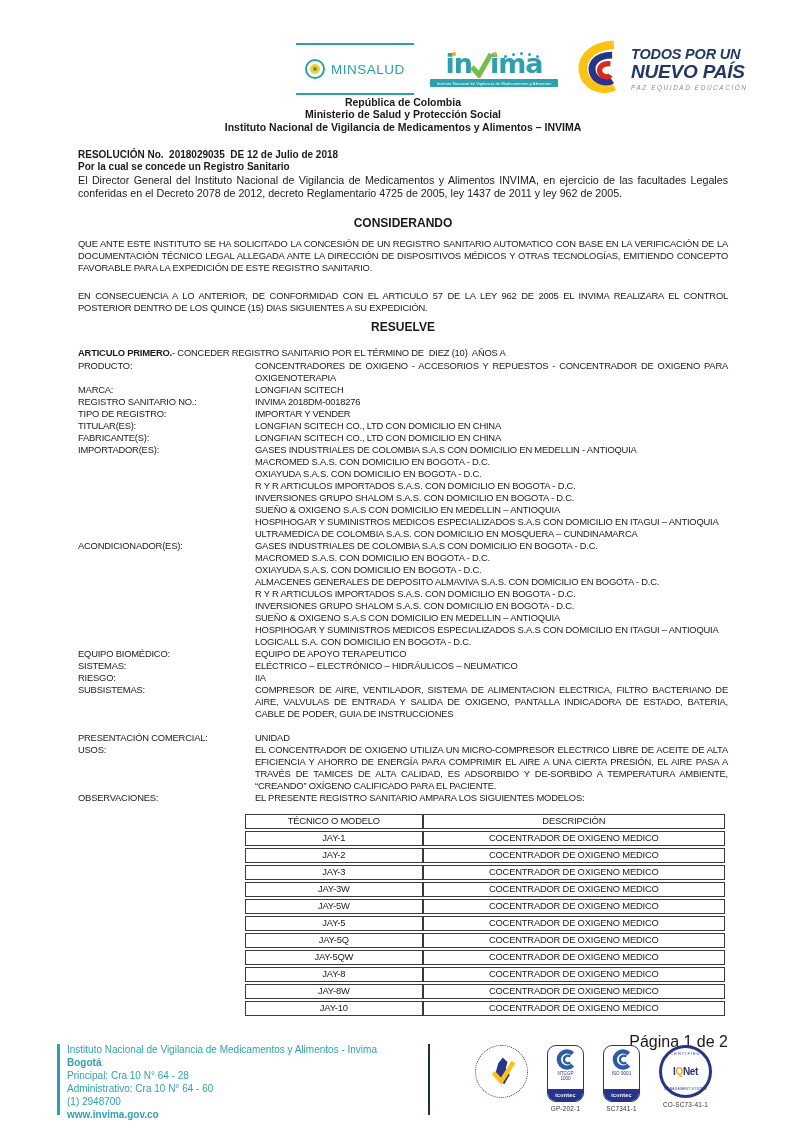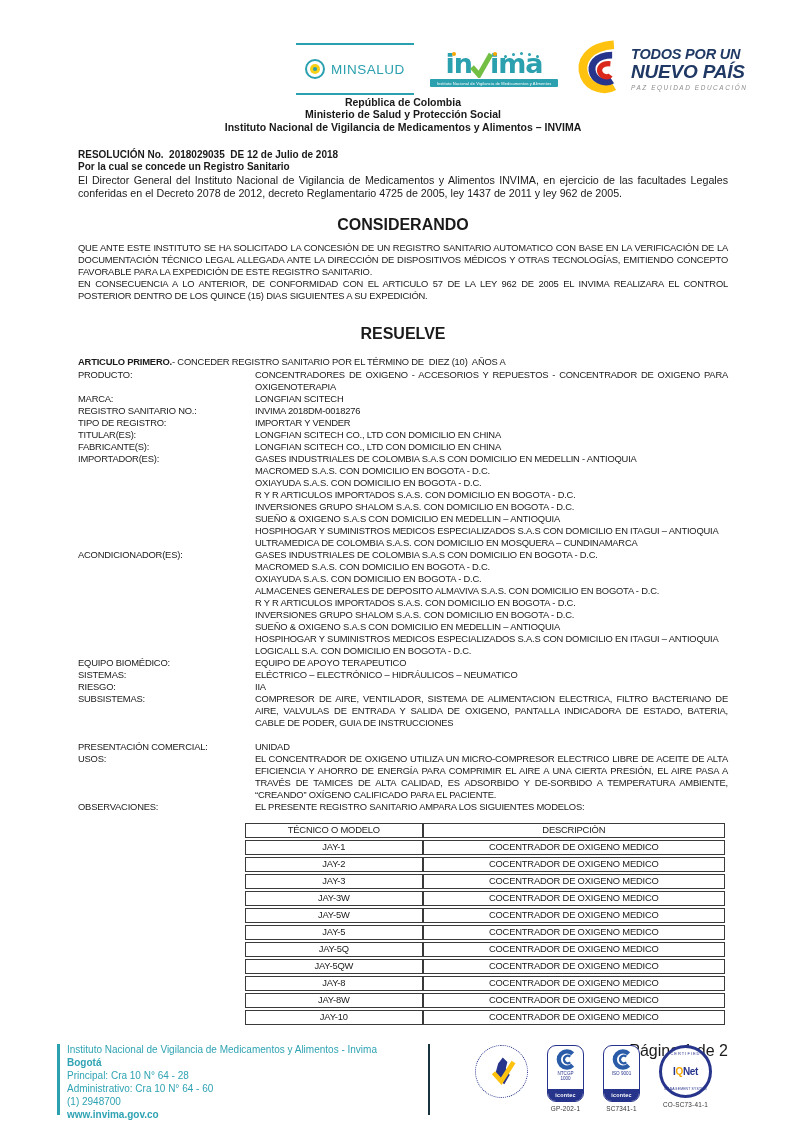--- a/index.html
+++ b/index.html
@@ -27,25 +27,25 @@
   .np-text { text-align:left; }
   .np-l1 { color:#1F3864; font-weight:bold; font-size:14.5px; line-height:15px; letter-spacing:-.2px; }
   .np-l2 { color:#1F3864; font-weight:bold; font-size:19px; line-height:19px; letter-spacing:-.2px; }
   .np-tag { color:#8C8C8C; font-size:6.4px; letter-spacing:1.6px; margin-top:3px; white-space:nowrap; }
 
   
   .content { position:absolute; left:78px; top:0; width:650px; padding-top:96px; }
   .hdr-line { text-align:center; font-weight:bold; font-size:10.5px; line-height:12.3px; }
   .res-title { margin-top:16px; text-align:left; font-weight:bold; font-size:10px; line-height:12.3px; white-space:pre-wrap; }
   .intro { margin-top:1px; text-align:justify; font-size:10.7px; line-height:13px; }
-  .center-heading { margin-top:16px; text-align:center; font-weight:bold; font-size:16px; }
-  .upper { font-size:9.4px; letter-spacing:-.2px; line-height:12px; }
+  .center-heading { margin-top:16px; text-align:center; font-weight:bold; font-size:12px; }
+  .upper { font-size:9.4px; letter-spacing:-.2px; line-height:12px;margin-top:16px; }
   .para { text-align:justify; }
   .considerando-p1 { margin-top:8px; }
-  .resuelve-h { margin-top:23px; }
+  .resuelve-h { margin-top:6px; }
   .articulo { margin-top:13px; white-space:pre-wrap; }
   .articulo b { letter-spacing:-.2px; }
 
   .fields { margin-top:.5px; }
   .field-row { display:flex; }
   .field-row.gap-before { margin-top:12px; }
   .field-label { width:177px; flex:none; }
   .field-value { flex:1; text-align:justify; }
 
   

